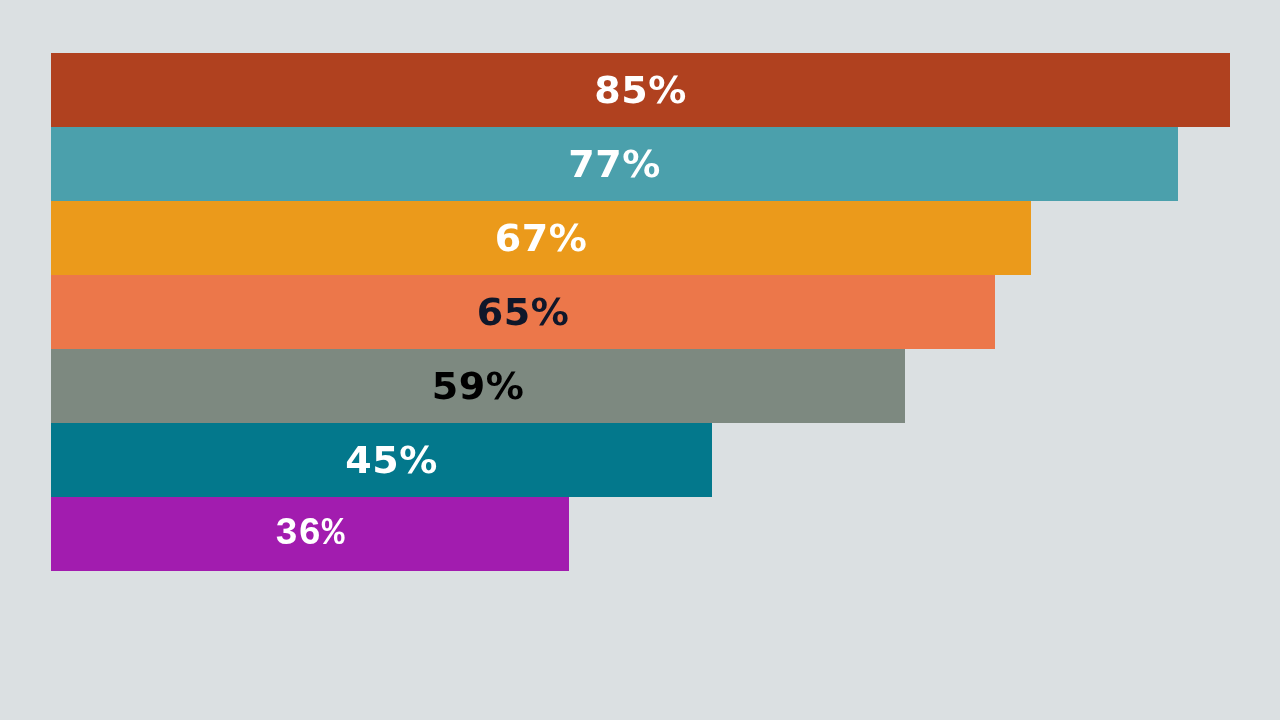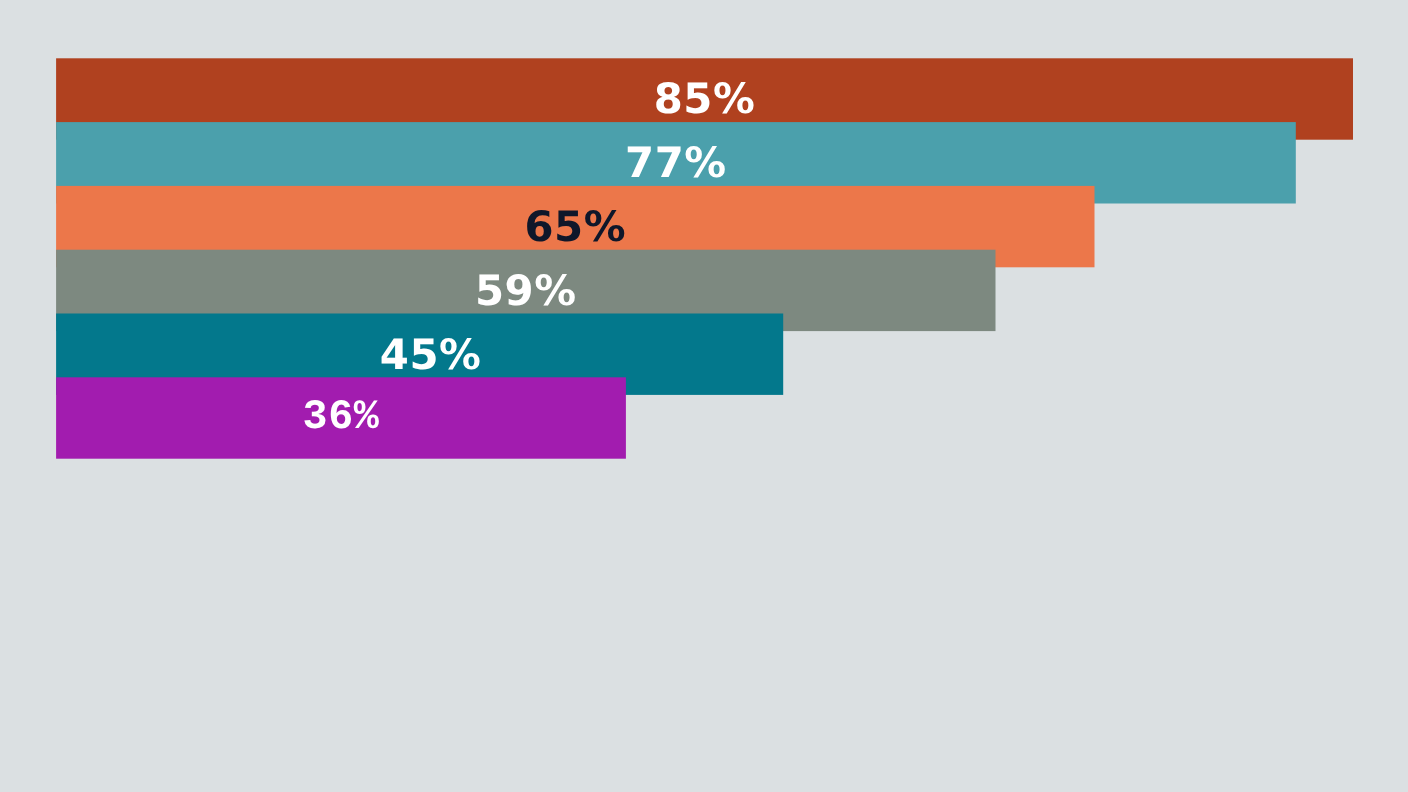--- a/index.html
+++ b/index.html
@@ -23,20 +23,21 @@
   #bars-container {
     position: absolute;
     left: 51px;
     top: 53px;
     right: 0;
     bottom: 0;
   }
   .bar-row {
     position: relative;
     height: 58px;
+    margin-bottom: 16px;
   }
   .bar {
     position: relative;
     height: 74px;
     display: flex;
     align-items: center;
     justify-content: center;
     box-sizing: border-box;
     overflow: visible;
   }
@@ -62,30 +63,35 @@
         <span class="bar-label" style="color: rgb(255, 255, 255);">85%</span>
       </div>
     </div>
 
     <div class="bar-row">
       <div class="bar" style="background-color: rgb(75, 160, 172); width: 1127px;">
         <span class="bar-label" style="color: rgb(255, 255, 255);">77%</span>
       </div>
     </div>
 
+    <div class="bar-row">
+      <div class="bar" style="background-color: rgb(235, 154, 27); width: 980px;">
+        <span class="bar-label" style="color: rgb(255, 255, 255);">67%</span>
+      </div>
+    </div>
 
     <div class="bar-row">
       <div class="bar" style="background-color: rgb(236, 119, 74); width: 944px;">
         <span class="bar-label" style="color: #0f172a;">65%</span>
       </div>
     </div>
 
     <div class="bar-row">
       <div class="bar" style="background-color: rgb(125, 137, 128); width: 854px;">
-        <span class="bar-label" style="color: #ffffff;">59%</span>
+        <span class="bar-label" style="color: #000000;">59%</span>
       </div>
     </div>
 
     <div class="bar-row">
       <div class="bar" style="background-color: rgb(3, 120, 140); width: 661px; padding-left: 20px;">
         <span class="bar-label" style="color: rgb(255, 255, 255);">45%</span>
       </div>
     </div>
 
     <div class="bar-row">

